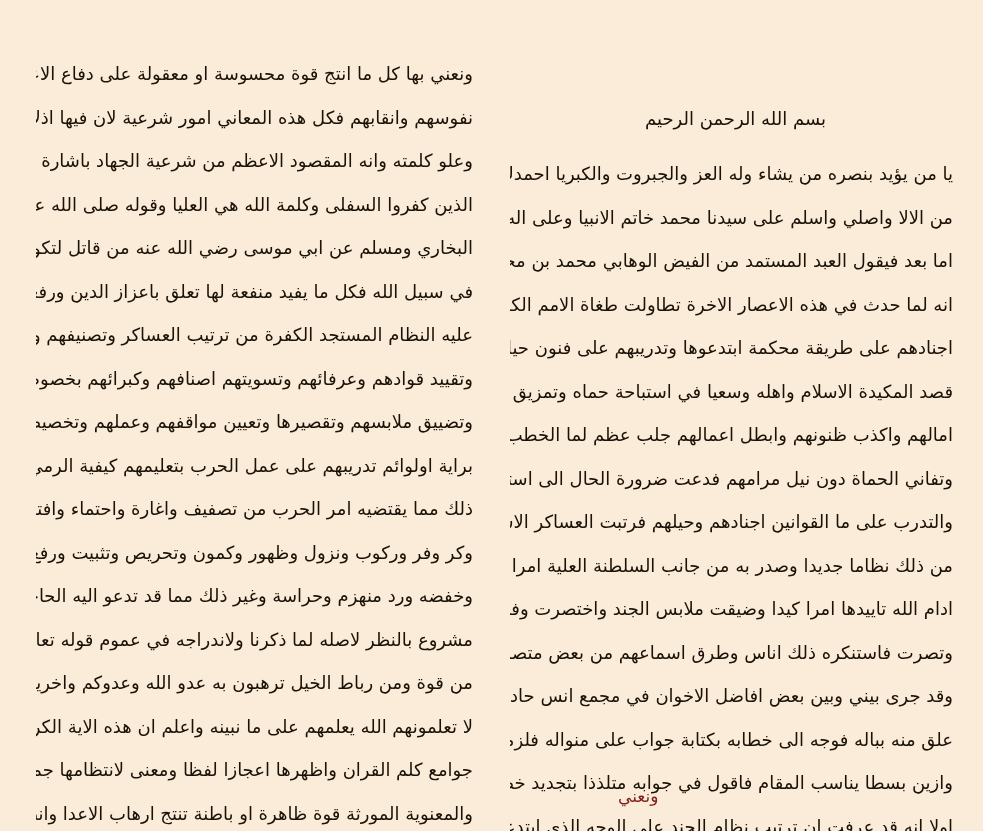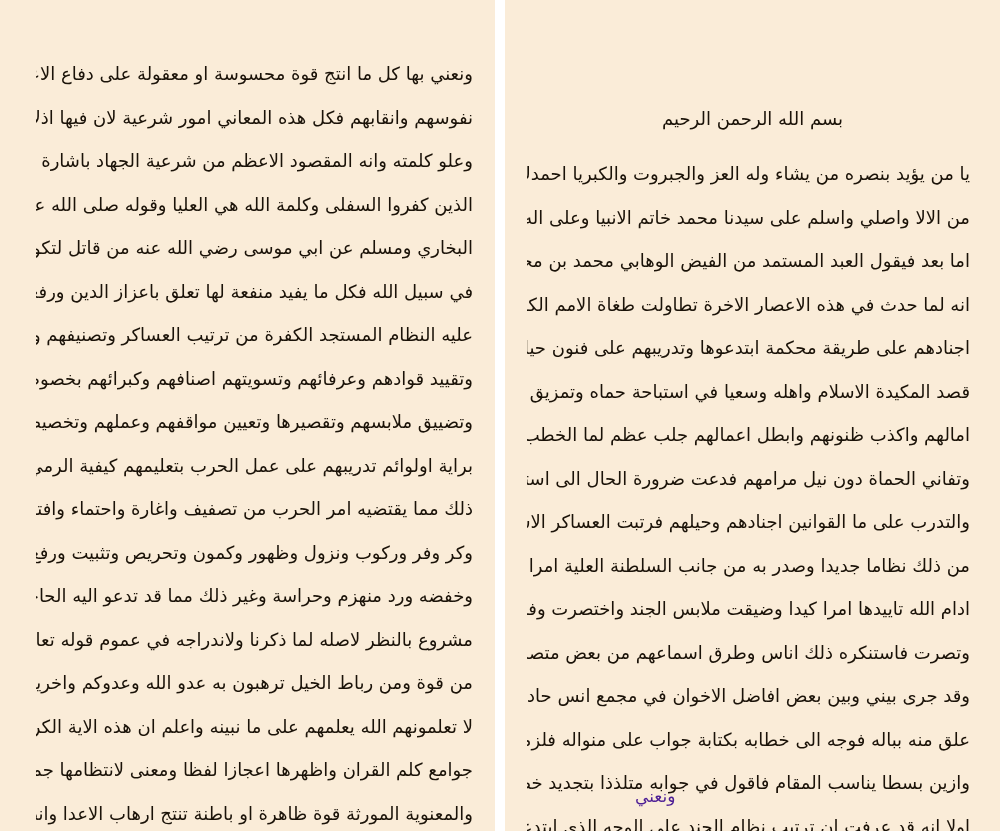--- a/index.html
+++ b/index.html
@@ -8,21 +8,21 @@
       background: #ffffff;
       position: relative; overflow: hidden;
       font-family: "DejaVu Sans", sans-serif;
     }
     .page {
       position: absolute; top: 0; height: 831px;
       background: #faecd8;
       box-sizing: border-box;
     }
     .page-left { left: 0; width: 495px; }
-    .page-right { left: 505px; width: 495px; }
+    .page-right { left: 488px; width: 495px; }
     .text-block {
       position: absolute;
       direction: rtl;
       text-align: justify;
       text-align-last: justify;
       color: #1a1208;
       font-family: "DejaVu Sans", sans-serif;
     }
     .page-left .text-block { left: 36px; right: 22px; top: 52px; }
     .page-right .text-block { left: 22px; right: 30px; top: 152px; }
@@ -40,21 +40,21 @@
       text-align: center;
       direction: rtl;
       font-size: 18px;
       color: #1a1208;
     }
     .catchword {
       position: absolute;
       top: 786px; left: 130px;
       direction: rtl;
       font-size: 17px;
-      color: #4c1d95;
+      color: #7f1d1d;
     }
   </style>
 </head>
 <body>
 
 <div class="page page-left">
   <div class="text-block">
     <div class="line">ونعني بها كل ما انتج قوة محسوسة او معقولة على دفاع الاعدا وارهابهم واغاظة</div>
     <div class="line">نفوسهم وانقابهم فكل هذه المعاني امور شرعية لان فيها اذلال الكفر وعز الاسلام</div>
     <div class="line">وعلو كلمته وانه المقصود الاعظم من شرعية الجهاد باشارة قوله تعالى وجعل كلمة</div>

